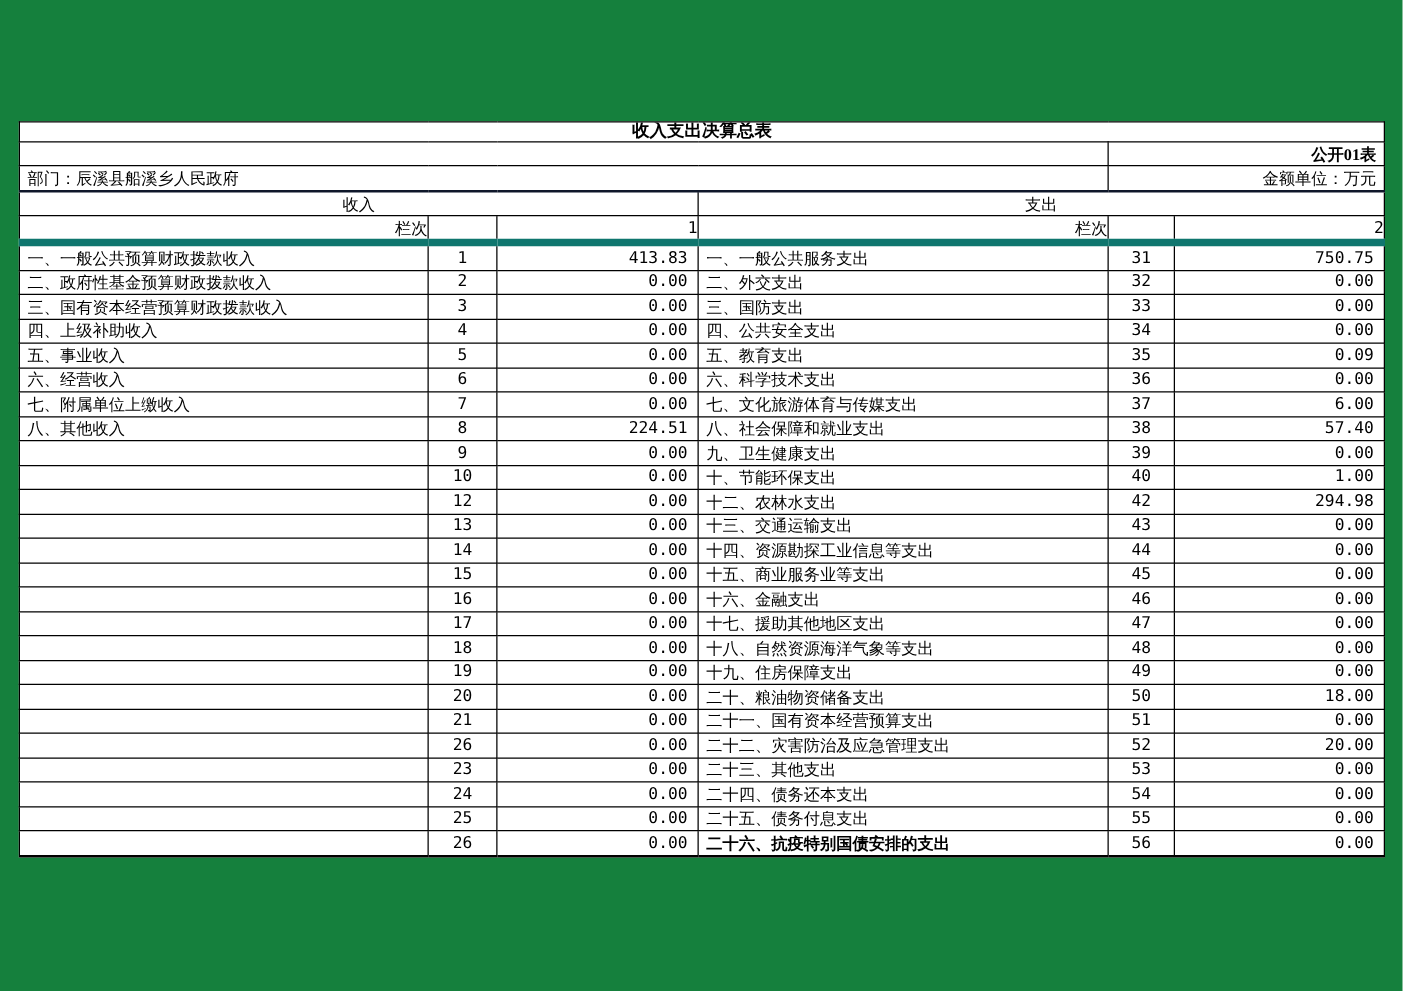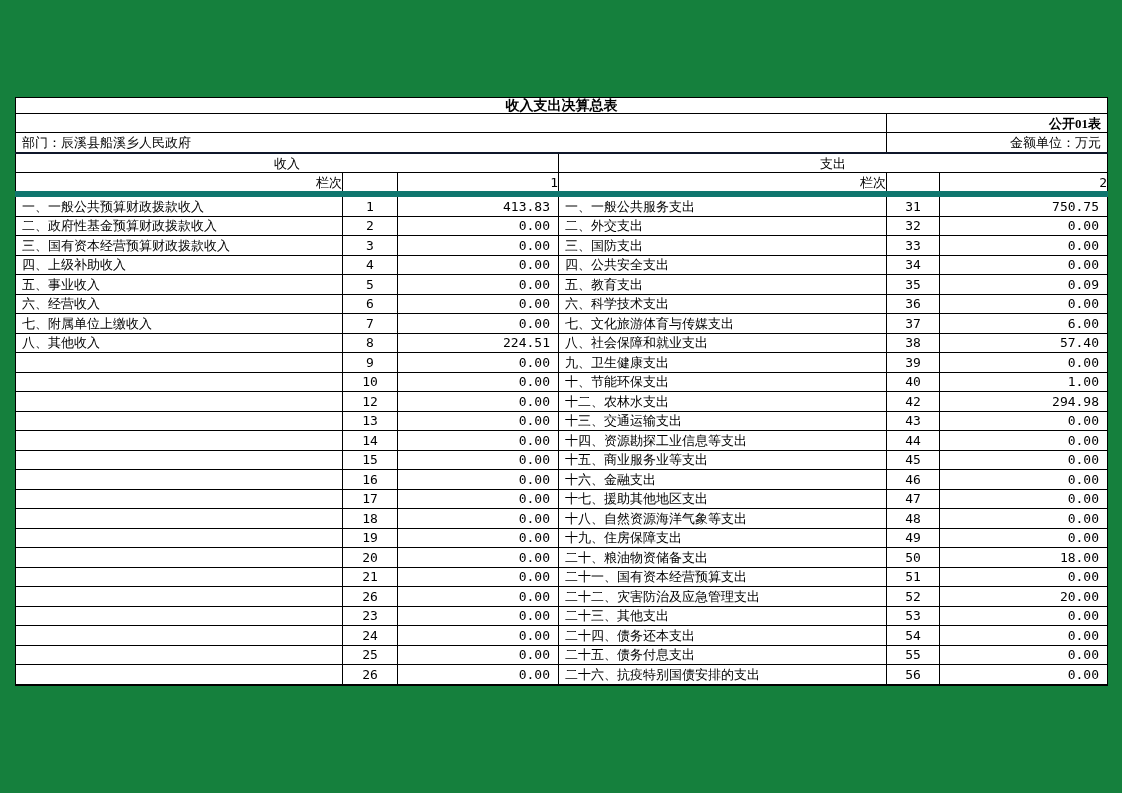--- a/index.html
+++ b/index.html
@@ -263,19 +263,19 @@
     <td class="cell-line num">25</td>
     <td class="cell-amount num">0.00</td>
     <td class="cell-item cn">二十五、债务付息支出</td>
     <td class="cell-line num">55</td>
     <td class="cell-amount num">0.00</td>
   </tr>
         <tr class="data-row">
     <td class="cell-item cn" style="border-bottom: 2px solid rgb(0, 0, 0);"></td>
     <td class="cell-line num" style="border-bottom: 2px solid rgb(0, 0, 0);">26</td>
     <td class="cell-amount num" style="border-bottom: 2px solid rgb(0, 0, 0);">0.00</td>
-    <td class="cell-item cn" style="border-bottom: 2px solid rgb(0, 0, 0);">二十六、抗疫特别国债安排的支出</td>
+    <td class="cell-item cn" style="border-bottom: 2px solid rgb(0, 0, 0); font-weight: bold;">二十六、抗疫特别国债安排的支出</td>
     <td class="cell-line num" style="border-bottom: 2px solid rgb(0, 0, 0);">56</td>
     <td class="cell-amount num" style="border-bottom: 2px solid rgb(0, 0, 0);">0.00</td>
   </tr>
       </tbody>
   </table>
 </div>
 
 </body></html>

